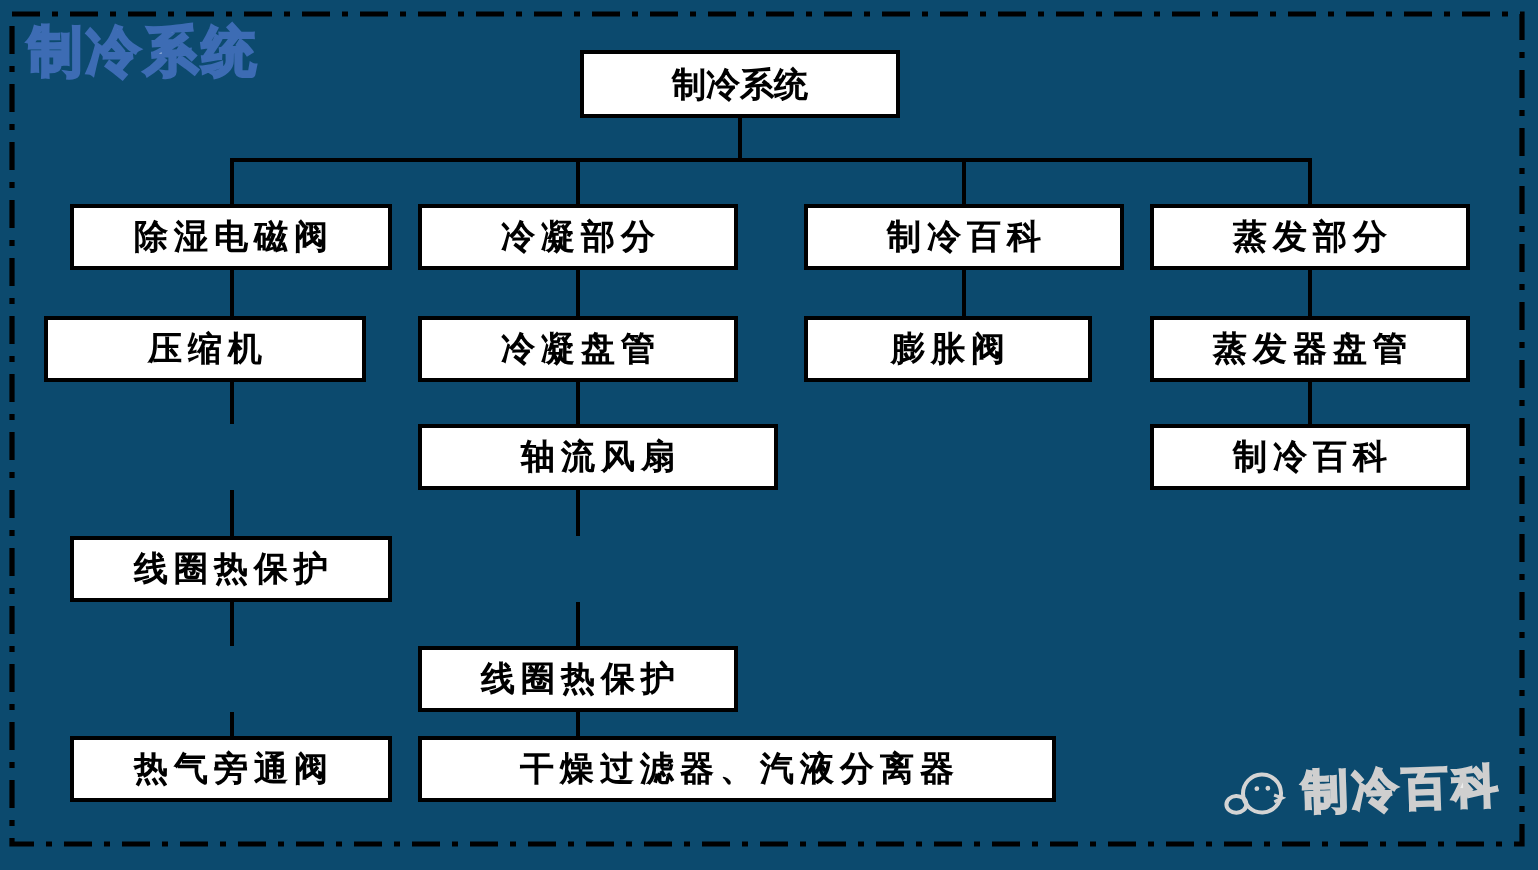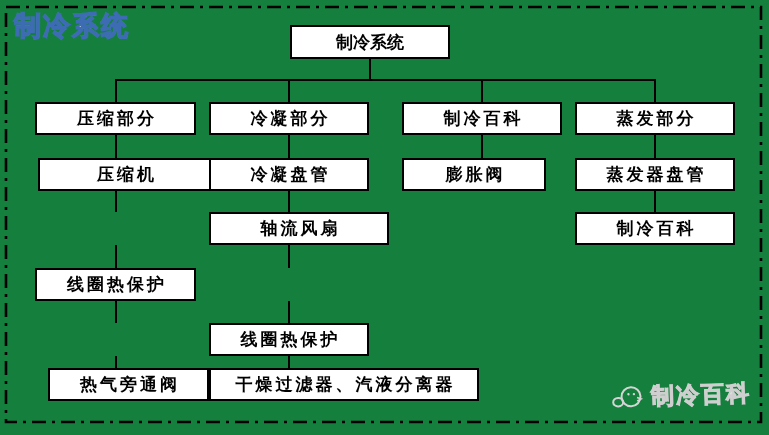--- a/index.html
+++ b/index.html
@@ -1,19 +1,19 @@
 <!DOCTYPE html>
 <html><head>
 <meta charset="utf-8">
 <style>
   html,body { margin:0; padding:0; background:#ffffff; }
   .canvas {
     position:relative;
     width:769px; height:435px;
-    background:#15803d;
+    background:#0c4a6e;
     font-family:"DejaVu Sans","Liberation Sans",sans-serif;
     overflow:hidden;
     text-align:center;
   }
   .connector-layer {
     position:absolute; left:0; top:0; width:769px; height:435px;
   }
   .page-title {
     position:absolute; left:14px; top:8px;
     font-size:27px; font-weight:bold; letter-spacing:2px;
@@ -76,30 +76,30 @@
 
       <line x1="655" y1="135" x2="655" y2="158"></line>
       <line x1="655" y1="191" x2="655" y2="212"></line>
     </g>
   </svg>
 
   <div class="page-title">制冷系统</div>
 
   <div class="node tight" style="left:290px;top:25px;width:160px;height:34px">制冷系统</div>
 
-  <div class="node" style="left:35px;top:102px;width:161px">压缩部分</div>
-  <div class="node" style="left:38px;top:158px;width:175px">压缩机</div>
+  <div class="node" style="left:35px;top:102px;width:161px">除湿电磁阀</div>
+  <div class="node" style="left:22px;top:158px;width:161px">压缩机</div>
   <div class="node" style="left:35px;top:268px;width:161px">线圈热保护</div>
-  <div class="node" style="left:48px;top:368px;width:161px">热气旁通阀</div>
+  <div class="node" style="left:35px;top:368px;width:161px">热气旁通阀</div>
 
   <div class="node" style="left:209px;top:102px;width:160px">冷凝部分</div>
   <div class="node" style="left:209px;top:158px;width:160px">冷凝盘管</div>
   <div class="node" style="left:209px;top:212px;width:180px">轴流风扇</div>
   <div class="node" style="left:209px;top:323px;width:160px">线圈热保护</div>
-  <div class="node" style="left:209px;top:368px;width:270px">干燥过滤器、汽液分离器</div>
+  <div class="node" style="left:209px;top:368px;width:319px">干燥过滤器、汽液分离器</div>
 
   <div class="node" style="left:402px;top:102px;width:160px">制冷百科</div>
   <div class="node" style="left:402px;top:158px;width:144px">膨胀阀</div>
 
   <div class="node" style="left:575px;top:102px;width:160px">蒸发部分</div>
   <div class="node" style="left:575px;top:158px;width:160px">蒸发器盘管</div>
   <div class="node" style="left:575px;top:212px;width:160px">制冷百科</div>
 
   <div class="watermark">
     <svg width="34" height="30" viewBox="0 0 34 30" fill="none" stroke="#d4d4d4" stroke-width="2">

